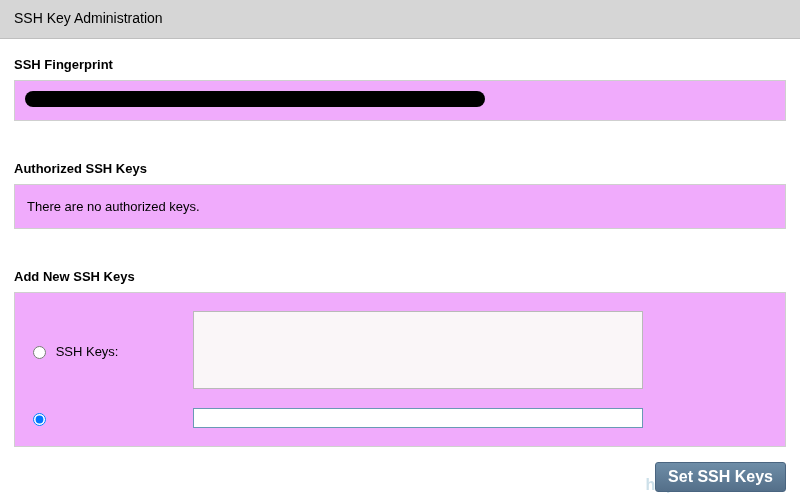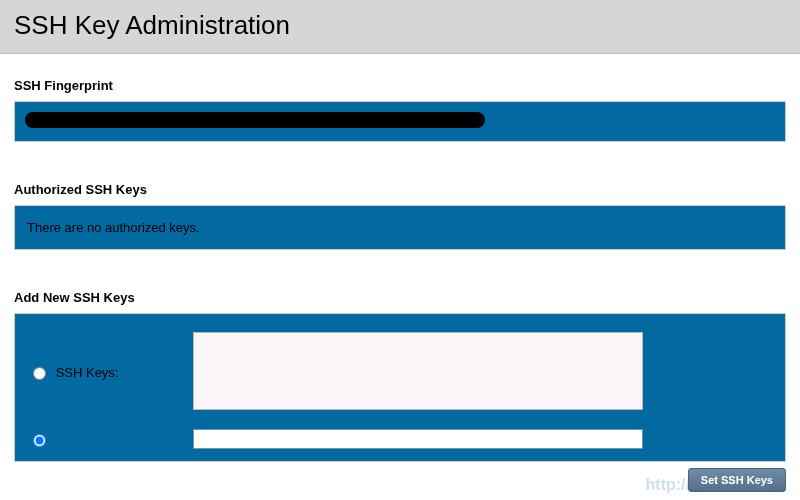--- a/index.html
+++ b/index.html
@@ -16,56 +16,56 @@
       height: 500px;
       position: relative;
       overflow: hidden;
     }
     .header-bar {
       background: #d6d6d6;
       border-bottom: 1px solid #bfbfbf;
       padding: 10px 14px 12px 14px;
     }
     .header-bar h1 {
-      font-size: 26px;
+      font-size: 14px;
       font-weight: normal;
       color: #000;
     }
     .content {
       padding: 18px 14px 0 14px;
     }
     .section-label {
       font-weight: bold;
       font-size: 13px;
       margin-top: 40px;
       margin-bottom: 8px;
     }
     .section-label.first {
-      margin-top: 6px;
+      margin-top: 0;
     }
     .box {
       border: 1px solid #cfcfcf;
       padding: 12px 12px;
-      background: #0369a1;
+      background: #f0abfc;
     }
     .fingerprint-box {
       padding: 10px 10px;
     }
     .redacted {
       display: inline-block;
       background: #000;
       border-radius: 8px;
       height: 16px;
       width: 460px;
     }
     .authorized-box {
       padding: 14px 12px;
     }
     .addkeys-box {
-      padding: 18px 18px 12px 18px;
+      padding: 18px 18px 18px 18px;
     }
     .addkeys-table {
       width: 100%;
       border-collapse: collapse;
     }
     .addkeys-table td {
       vertical-align: middle;
     }
     .radio-cell {
       width: 160px;
@@ -103,21 +103,21 @@
     .footer-btn {
       position: absolute;
       right: 14px;
       bottom: 8px;
     }
     .btn-primary {
       background: #5f7f9b;
       background: linear-gradient(#6e8da7, #546f89);
       border: 1px solid #4a6580;
       color: #fff;
-      font-size: 11px;
+      font-size: 16px;
       font-weight: bold;
       padding: 5px 12px;
       border-radius: 3px;
       cursor: pointer;
     }
     .watermark {
       position: absolute;
       right: 110px;
       bottom: 6px;
       color: #b8d3e1;

